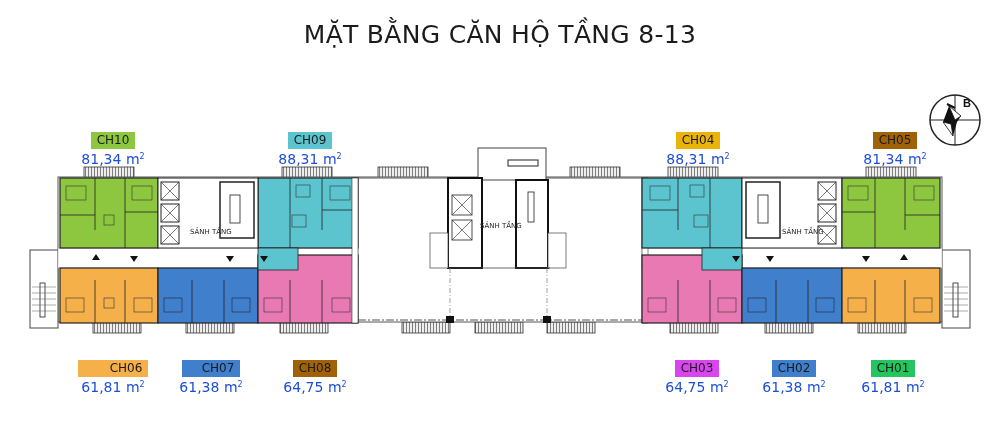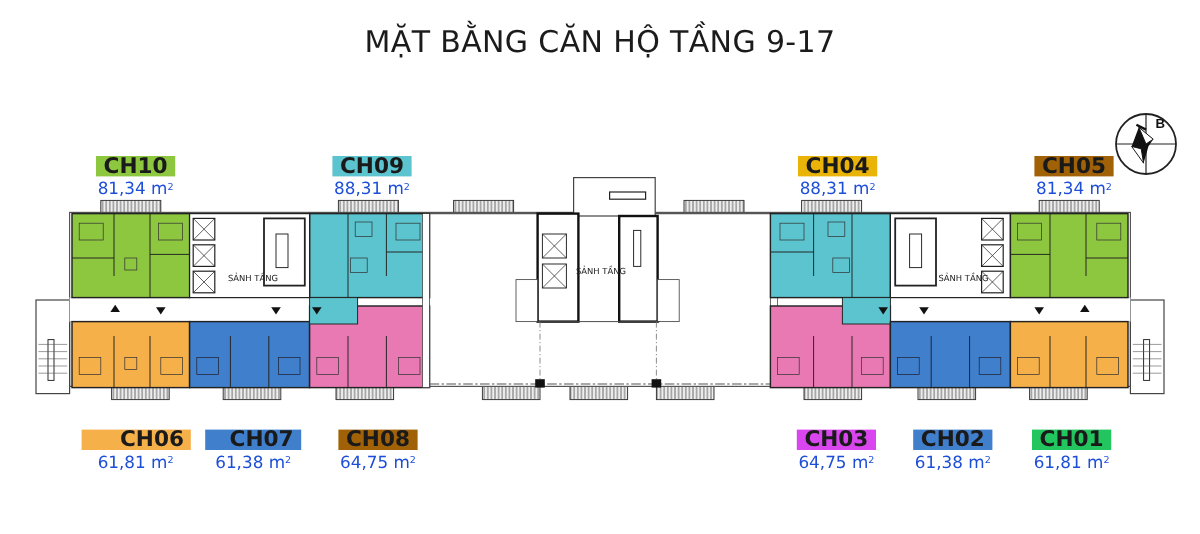--- a/index.html
+++ b/index.html
@@ -1,28 +1,28 @@
 <!DOCTYPE html>
 <html><head>
 <meta charset="utf-8">
 <style>
   html,body{margin:0;padding:0;background:#ffffff;}
   body{width:1000px;height:445px;position:relative;overflow:hidden;font-family:"DejaVu Sans","Liberation Sans",sans-serif;color:#1a1a1a;}
   .title{position:absolute;left:0;top:20px;width:1000px;text-align:center;font-size:25px;letter-spacing:0.3px;font-weight:400;color:#1b1b1b;}
   .label{position:absolute;text-align:center;width:90px;}
-  .label .tag{display:inline-block;padding:0 6px;font-size:18px;line-height:17px;color:#1a1a1a;font-weight:bold;}
+  .label .tag{display:inline-block;padding:0 6px;font-size:12px;line-height:17px;color:#1a1a1a;}
   .label .area{display:block;font-size:14px;line-height:18px;margin-top:1px;color:#1d4ed8;}
   .label .area sup{font-size:8px;vertical-align:top;position:relative;top:-2px;}
   .compass{position:absolute;left:927px;top:92px;width:56px;height:56px;}
   svg.plan{position:absolute;left:0;top:0;}
 </style>
 </head>
 <body>
 
-<div class="title">MẶT BẰNG CĂN HỘ TẦNG 9-17</div>
+<div class="title">MẶT BẰNG CĂN HỘ TẦNG 8-13</div>
 
 <svg class="compass" viewBox="0 0 56 56">
   <circle cx="28" cy="28" r="25" fill="#fff" stroke="#222" stroke-width="1.5"></circle>
   <line x1="3" y1="28" x2="53" y2="28" stroke="#222" stroke-width="1"></line>
   <line x1="28" y1="3" x2="28" y2="53" stroke="#222" stroke-width="1"></line>
   <polygon points="22,14 34,24 30,30 26,44 22,36 16,30" fill="#111"></polygon>
   <polygon points="22,14 34,24 28,28" fill="#fff" stroke="#111" stroke-width="0.8"></polygon>
   <polygon points="16,30 26,44 24,32" fill="#fff" stroke="#111" stroke-width="0.8"></polygon>
   <line x1="20" y1="12" x2="28" y2="16" stroke="#111" stroke-width="2"></line>
   <text x="36" y="15" font-size="11" font-weight="bold" fill="#111" font-family="Liberation Sans, sans-serif">B</text>

